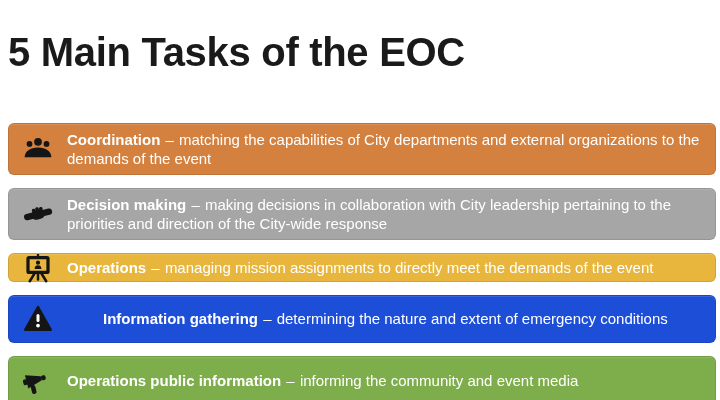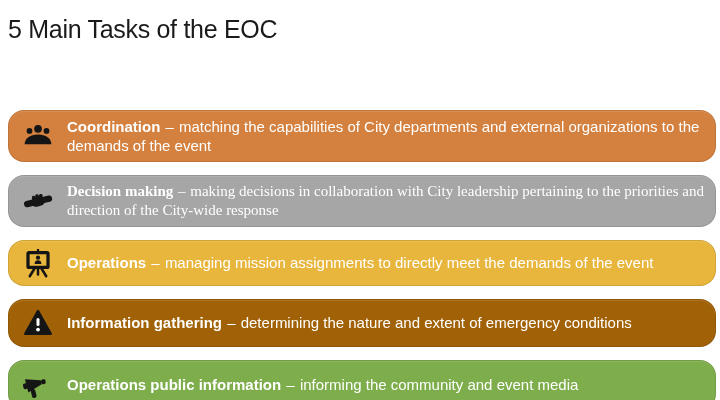--- a/index.html
+++ b/index.html
@@ -4,44 +4,44 @@
 <style>
   * { margin: 0; padding: 0; box-sizing: border-box; }
   html, body {
     width: 720px; height: 400px;
     background: #ffffff;
     overflow: hidden;
     font-family: "Liberation Sans", sans-serif;
   }
   .slide { width: 720px; height: 400px; position: relative; }
   .slide-title {
-    font-size: 25px;
-    font-weight: 400;
+    font-size: 40px;
+    font-weight: 700;
     color: #1a1a1a;
     letter-spacing: -0.3px;
-    margin: 14px 0 0 8px;
+    margin: 27px 0 0 8px;
     line-height: 1.25;
   }
   .bars {
     position: absolute;
     top: 96px; left: 8px; right: 4px;
     display: flex;
     flex-direction: column;
     gap: 13px;
   }
   .bar {
     display: flex;
     align-items: center;
-    border-radius: 16px;
+    border-radius: 6px;
     border: 1px solid rgba(0,0,0,0.10);
     box-shadow: inset 0 1px 0 rgba(255,255,255,0.12);
   }
   .bar:nth-child(1) { height: 52px; }
   .bar:nth-child(2) { height: 52px; }
-  .bar:nth-child(3) { height: 46px; }
+  .bar:nth-child(3) { height: 29px; }
   .bar:nth-child(4) { height: 48px; }
   .bar:nth-child(5) { height: 50px; }
   .bar .icon-cell {
     flex: 0 0 58px;
     display: flex;
     align-items: center;
     justify-content: center;
   }
   .bar .icon-cell svg { display: block; }
   .bar .text {
@@ -71,21 +71,21 @@
             <circle cx="5.2" cy="7.9" r="2.3"></circle>
             <circle cx="18.8" cy="7.9" r="2.3"></circle>
             <circle cx="12" cy="6.2" r="3.1"></circle>
             <path d="M1.3 18.6 C1.3 13.7 5.8 10.7 12 10.7 C18.2 10.7 22.7 13.7 22.7 18.6 Z"></path>
           </g>
         </svg>
       </span>
       <p class="text"><b>Coordination</b> <span class="dash">–</span> <span>matching the capabilities of City departments and external organizations to the demands of the event</span></p>
     </div>
 
-    <div class="bar" style="background-color: rgb(166, 166, 166); font-family: Liberation Serif, serif;">
+    <div class="bar" style="background-color: rgb(166, 166, 166);">
       <span class="icon-cell">
         <svg width="30" height="30" viewBox="0 0 24 24">
           <g fill="#151515" transform="rotate(-14 12 12)">
             <rect x="0.5" y="9.8" width="10.5" height="5" rx="2.4"></rect>
             <rect x="13" y="9.8" width="10.5" height="5" rx="2.4"></rect>
             <rect x="6.8" y="8.6" width="10.4" height="7.6" rx="3.4"></rect>
             <circle cx="9.3" cy="8.6" r="1.5"></circle>
             <circle cx="12.2" cy="8" r="1.5"></circle>
             <circle cx="15.2" cy="8.5" r="1.5"></circle>
           </g>
@@ -106,21 +106,21 @@
           </g>
           <g fill="#151515">
             <circle cx="12" cy="7.7" r="1.7"></circle>
             <path d="M9.3 12.8 C9.3 10.6 10.4 9.8 12 9.8 C13.6 9.8 14.7 10.6 14.7 12.8 Z"></path>
           </g>
         </svg>
       </span>
       <p class="text"><b>Operations</b> <span class="dash">–</span> <span>managing mission assignments to directly meet the demands of the event</span></p>
     </div>
 
-    <div class="bar" style="background-color: #a16207;">
+    <div class="bar" style="background-color: #1d4ed8; gap: 36px;">
       <span class="icon-cell">
         <svg width="30" height="30" viewBox="0 0 24 24">
           <path d="M12 2.4 L22.2 20.6 L1.8 20.6 Z" fill="#151515" stroke="#151515" stroke-width="2" stroke-linejoin="round"></path>
           <rect x="10.8" y="8" width="2.4" height="6.4" rx="1.2" fill="#ffffff"></rect>
           <circle cx="12" cy="17.2" r="1.5" fill="#ffffff"></circle>
         </svg>
       </span>
       <p class="text"><b>Information gathering</b> <span class="dash">–</span> <span>determining the nature and extent of emergency conditions</span></p>
     </div>
 

